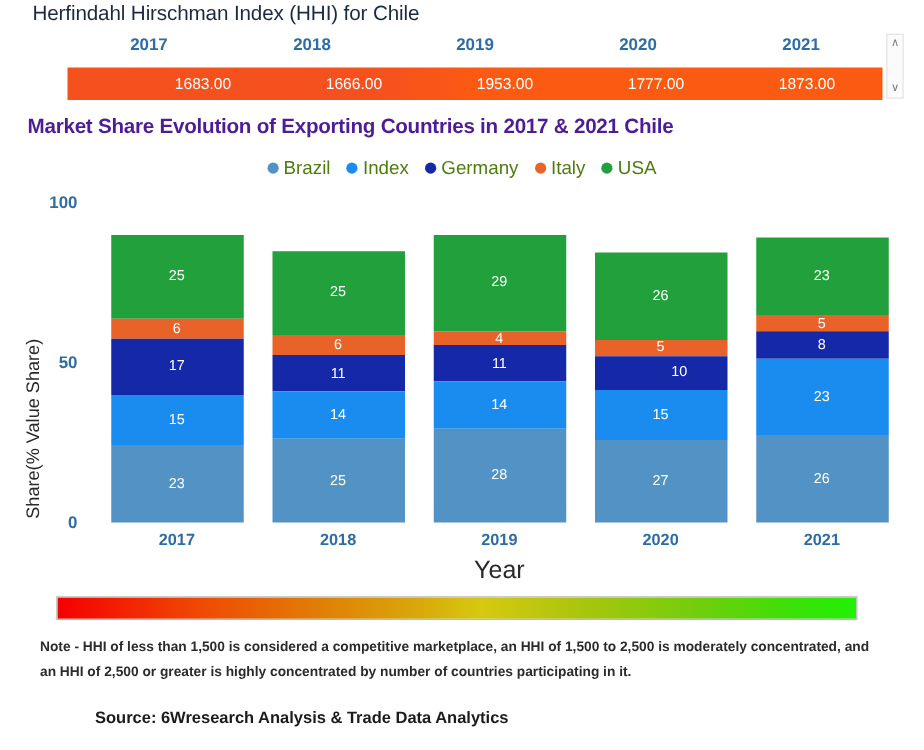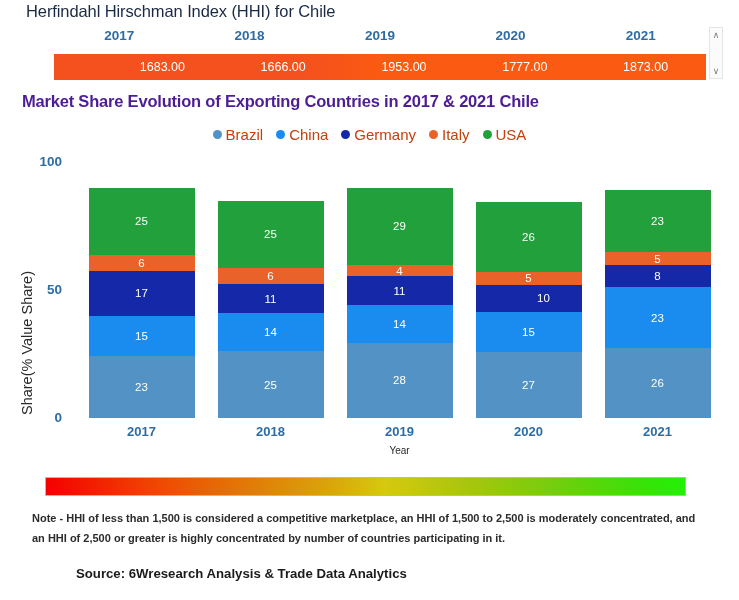--- a/index.html
+++ b/index.html
@@ -98,21 +98,21 @@
     align-items: center;
     gap: 4px;
   }
   #legend .dot {
     width: 9px; height: 9px;
     border-radius: 50%;
     display: block;
   }
   #legend .lbl {
     font-size: 15px;
-    color: #c2410c;
+    color: #4d7c0f;
   }
 
   #plot {
     position: absolute;
     left: 0; top: 150px;
     width: 739px; height: 300px;
   }
 
   #ytitle {
     position: absolute;
@@ -174,21 +174,21 @@
     font-size: 13px;
     font-weight: bold;
     color: #2e6da4;
   }
 
   #xtitle {
     position: absolute;
     left: 77px; top: 295px;
     width: 645px;
     text-align: center;
-    font-size: 10px;
+    font-size: 20px;
     color: #2a2a2a;
   }
 
   
   #grad-strip {
     position: absolute;
     left: 45px; top: 477px;
     width: 641px; height: 19px;
     background: linear-gradient(to right, #f50000 0%, #ef4a02 18%, #e07f06 33%, #d9a70b 45%, #d6c90f 53%, #a8c50e 66%, #72ce0c 80%, #3ce008 92%, #21f104 100%);
     border: 1px solid #b9b9b9;
@@ -242,21 +242,21 @@
 
 <div id="chart-title">Market Share Evolution of Exporting Countries in 2017 &amp; 2021 Chile</div>
 
 <div id="legend">
   <div class="item">
     <span class="dot" style="background: rgb(82, 146, 196);"></span>
     <span class="lbl">Brazil</span>
   </div>
   <div class="item">
     <span class="dot" style="background: rgb(26, 140, 240);"></span>
-    <span class="lbl">China</span>
+    <span class="lbl">Index</span>
   </div>
   <div class="item">
     <span class="dot" style="background: rgb(21, 40, 168);"></span>
     <span class="lbl">Germany</span>
   </div>
   <div class="item">
     <span class="dot" style="background: rgb(232, 98, 42);"></span>
     <span class="lbl">Italy</span>
   </div>
   <div class="item">

